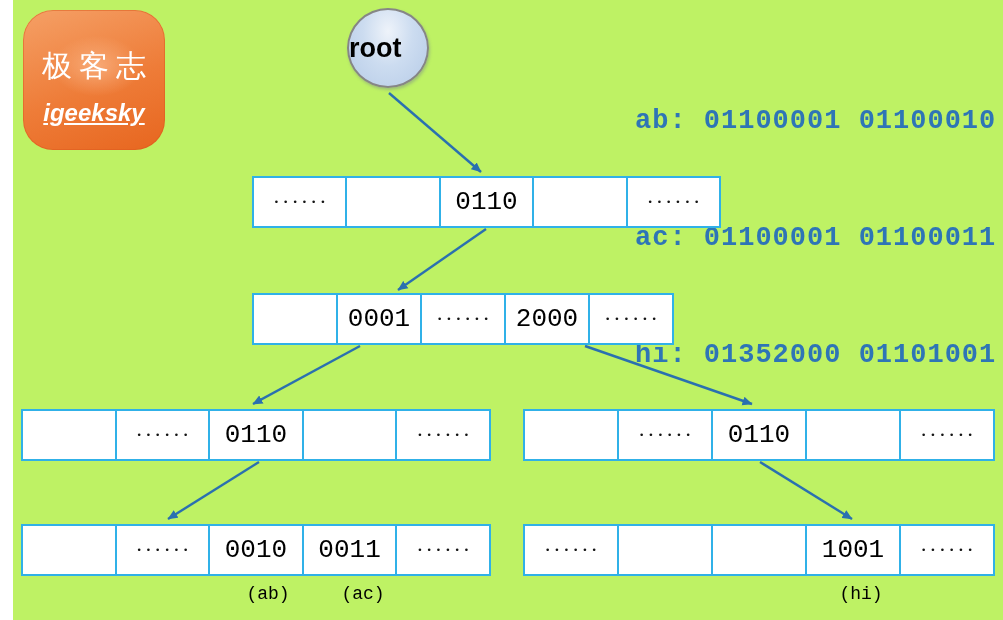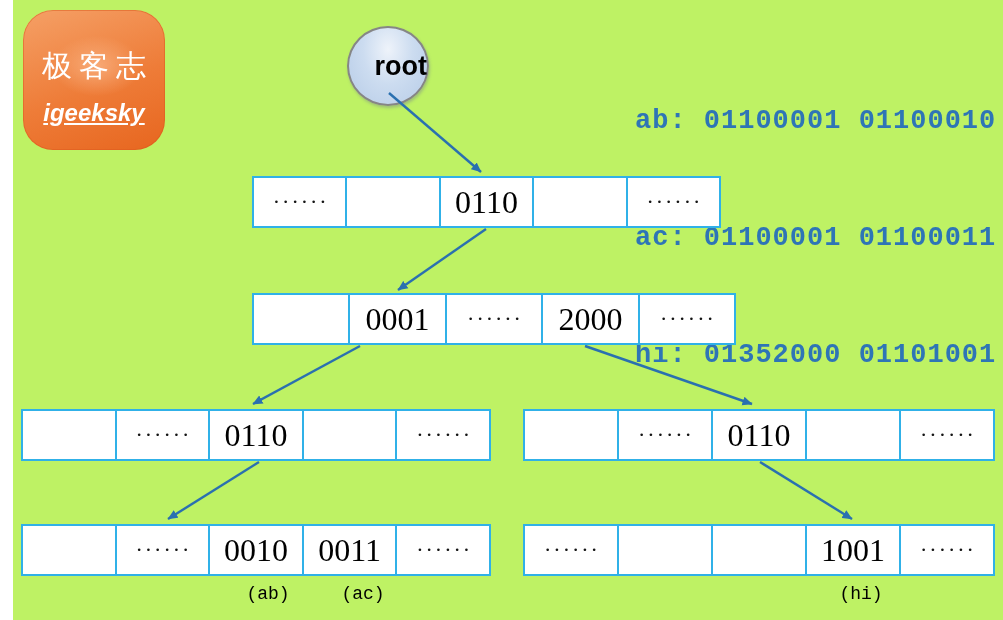--- a/index.html
+++ b/index.html
@@ -25,56 +25,56 @@
   }
   .logo-en {
     position:absolute; left:0; right:0; top:89px;
     font-style:italic; font-weight:bold; font-size:24px;
     font-family:"Liberation Sans", sans-serif;
     text-decoration:underline;
   }
 
   
   .root-node {
-    position:absolute; left:334px; top:26px; width:82px; height:80px;
+    position:absolute; left:334px; top:8px; width:82px; height:80px;
     border-radius:50%;
     border:2px solid #868686;
     background: radial-gradient(ellipse at 50% 28%, #eef3fa 0%, #ccdcf0 45%, #b6cbe7 100%);
     box-shadow: 1px 2px 3px rgba(120,130,145,.45);
-    display:flex; align-items:center; justify-content:flex-end;
+    display:flex; align-items:center; justify-content:flex-start;
     box-sizing:border-box;
   }
   .root-node span { font-weight:bold; font-size:27px; color:#000; }
 
   
   .legend {
     position:absolute; left:622px; top:24px;
     font-family:"Liberation Mono", monospace;
     font-size:27px; line-height:39px; letter-spacing:1px;
     color: var(--legend_text); white-space:pre;font-weight:bold;
   }
 
   
   .array {
     position:absolute; height:52px; display:flex;
     border:2px solid var(--border); box-sizing:border-box; background:#fff;
   }
   .cell {
     flex:1 1 0; border-left:2px solid var(--border);
     display:flex; align-items:center; justify-content:center;
-    font-family:Liberation Serif, serif; font-size:32px; color:#000;
+    font-family:Liberation Mono, monospace; font-size:26px; color:#000;
     overflow:hidden;
   }
   .cell:first-child { border-left:none; }
   .cell.dots {
     font-family:"DejaVu Sans", sans-serif;
     font-size:9px; letter-spacing:4px; text-indent:4px; color:#141414;
   }
   #array-l1  { left:239px; top:176px; width:469px; }
-  #array-l2  { left:239px; top:293px; width:484px; }
+  #array-l2  { left:239px; top:293px; width:422px; }
   #array-l3l { left:8px;   top:409px; width:470px; }
   #array-l3r { left:510px; top:409px; width:472px; }
   #array-l4l { left:8px;   top:524px; width:470px; }
   #array-l4r { left:510px; top:524px; width:472px; }
 
   
   .leaf-label {
     position:absolute; top:584px; transform:translateX(-50%);
     font-family:"Liberation Mono", monospace; font-size:18px; color:#000;
   }

